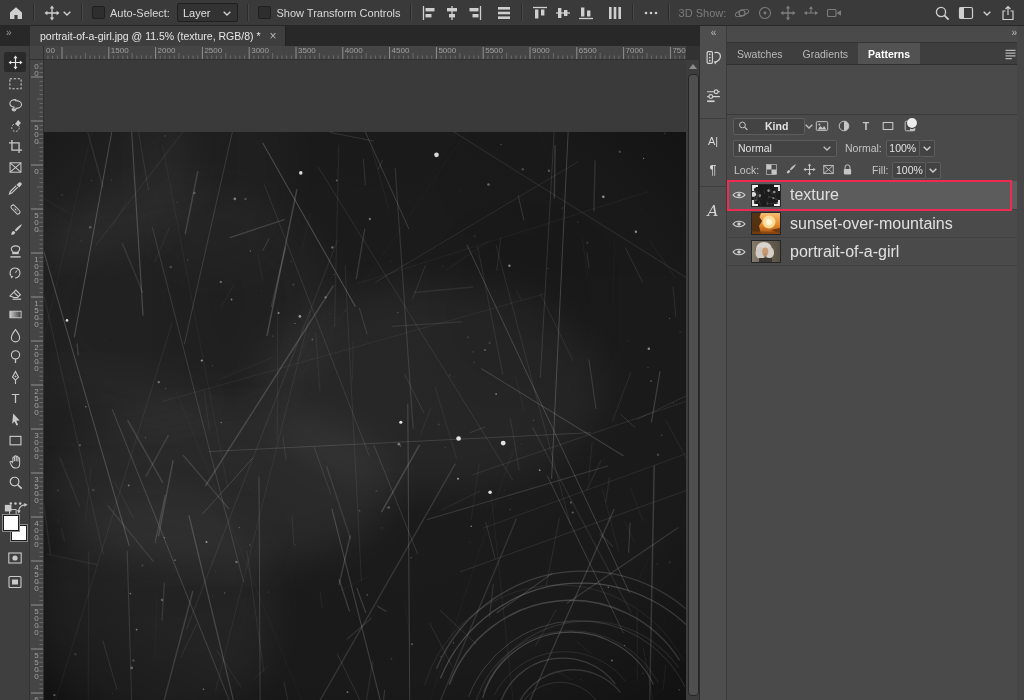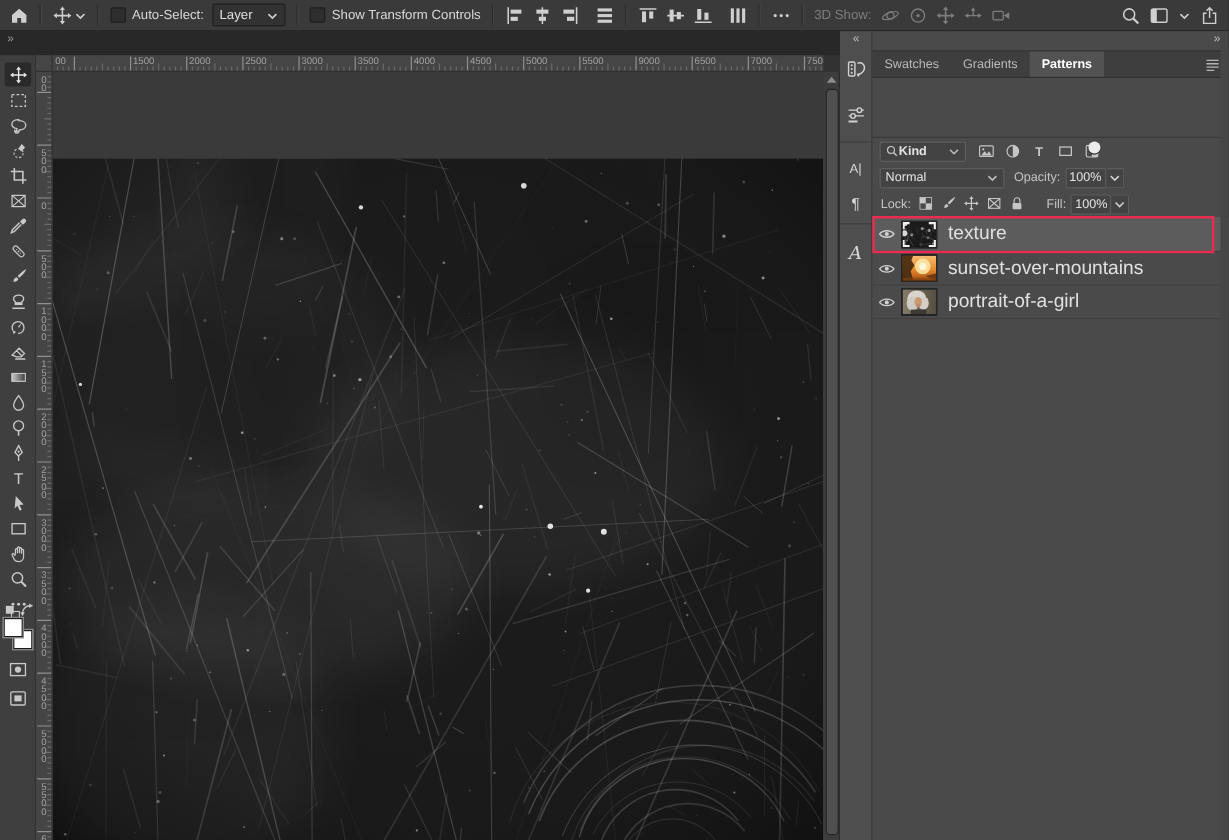--- a/index.html
+++ b/index.html
@@ -64,21 +64,21 @@
   .dock-panels .collapse-r{position:absolute;right:8px;top:1px;font-size:10px;color:#bdbdbd;letter-spacing:-1px}
   .edge-strip{position:absolute;left:1017px;top:26px;width:7px;height:674px;background:#464646}
   .tabrow{position:absolute;left:0;width:297px;height:23px;background:#3e3e3e;border-top:1px solid #343434;border-bottom:1px solid #2f2f2f;box-sizing:border-box;display:flex;align-items:stretch;font-size:10.5px}
   .ptab{display:flex;align-items:center;padding:0 10px;color:#b9b9b9}
   .ptab.active{background:#525252;color:#fff;font-weight:bold}
   .pmenu{position:absolute;right:7px;top:6px;width:13px;height:11px;color:#b5b5b5}
   .pmenu svg{width:13px;height:11px}
 
   .lp-row{position:absolute;left:0;width:297px;display:flex;align-items:center;font-size:10.5px;color:#cfcfcf}
   .box{display:inline-flex;align-items:center;height:17px;border:1px solid #5d5d5d;background:#434343;border-radius:2px;
-       padding:0 4px;color:#e2e2e2;box-sizing:border-box;gap:0}
+       padding:0 4px;color:#e2e2e2;box-sizing:border-box;gap:16px}
   .box .chev{margin-left:auto;color:#bdbdbd}
   .fic{display:inline-flex;width:16px;height:16px;color:#c6c6c6;align-items:center;justify-content:center;margin-right:6px}
   .fic svg{width:14px;height:14px}
   .toggle-dot{position:absolute;width:10px;height:10px;border-radius:50%;background:#ececec;box-shadow:0 1px 0 #2e2e2e}
   .lock-ic{display:inline-flex;width:15px;height:15px;color:#c6c6c6;margin-right:4px}
   .lock-ic svg{width:13px;height:13px}
 
   .layer-row{position:absolute;left:0;width:297px;height:28px;border-bottom:1px solid #404040;box-sizing:border-box;
     display:flex;align-items:center;background:#4a4a4a}
   .layer-row.selected{background:#5c5c5c}
@@ -248,20 +248,24 @@
       <span class="ic">
           <svg viewBox="0 0 16 16" xmlns="http://www.w3.org/2000/svg">
             <path fill="none" stroke="currentColor" stroke-width="1.2" d="M5.5 6H3v8.5h10V6h-2.5M8 1.5V10M5.5 4 8 1.5 10.5 4"></path>
           </svg>
         </span>
     </span>
   </div>
 
   <div class="tab-strip">
     <span class="tools-collapse">»</span>
+    <div class="doc-tab">
+      <span>portrait-of-a-girl.jpg @ 11.5% (texture, RGB/8) *</span>
+      <span class="x">×</span>
+    </div>
   </div>
 
   <div class="tools-col" id="tools-col">
     <span class="mini-ic" style="left:3px;top:457px">
         <svg viewBox="0 0 16 16" xmlns="http://www.w3.org/2000/svg">
           <rect x="7" y="7" width="7" height="7" fill="none" stroke="currentColor"></rect>
           <rect x="2" y="2" width="7" height="7" fill="currentColor"></rect>
         </svg>
       </span>
     <span class="mini-ic" style="left:16px;top:456px">
@@ -1202,21 +1206,21 @@
     </div>
     <div class="lp-row" style="top:112px;height:20px">
       <span class="box" style="margin-left:6px;width:104px">
         <span>Normal</span>
         <span class="chev ic sm">
             <svg viewBox="0 0 12 10" xmlns="http://www.w3.org/2000/svg">
               <path d="M2 3.5l4 4 4-4" fill="none" stroke="currentColor" stroke-width="1.6"></path>
             </svg>
           </span>
       </span>
-      <span style="margin-left:8px;color:#c4c4c4">Opacity:</span>
+      <span style="margin-left:8px;color:#c4c4c4">Normal:</span>
       <span class="box" style="margin-left:4px;width:34px;justify-content:center">
         <span>100%</span>
       </span>
       <span class="box" style="width:15px;justify-content:center;border-left:none">
         <span class="ic sm">
             <svg viewBox="0 0 12 10" xmlns="http://www.w3.org/2000/svg">
               <path d="M2 3.5l4 4 4-4" fill="none" stroke="currentColor" stroke-width="1.6"></path>
             </svg>
           </span>
       </span>

